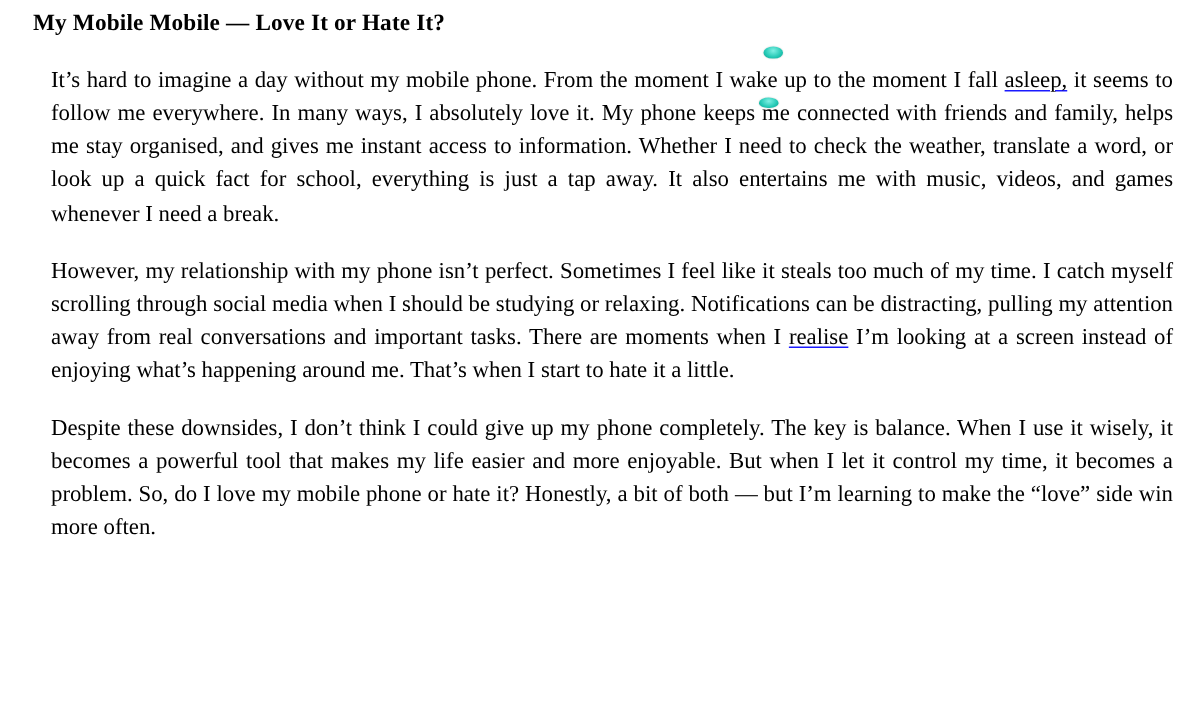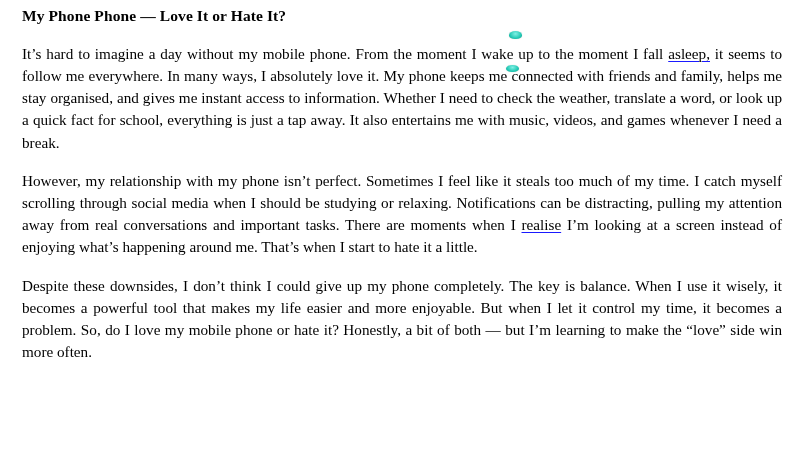--- a/index.html
+++ b/index.html
@@ -26,21 +26,21 @@
     font-weight: bold;
     line-height: 1.35;
     margin: 0 0 16px 0;
     letter-spacing: 0.1px;
   }
   .para {
     font-size: 15.2px;
     line-height: 1.46;
     text-align: justify;
     text-justify: inter-word;
-    margin: 0 0 16px 0;
+    margin: 0 0 16px 12px;
   }
   .para:last-child {
     margin-bottom: 0;
   }
   .spell-error {
     text-decoration: underline;
     text-decoration-color: #1a1aff;
     text-decoration-thickness: 1px;
     text-underline-offset: 2px;
   }
@@ -62,21 +62,21 @@
     top: 65px;
     width: 13px;
     height: 7px;
   }
 </style>
 </head>
 <body>
 
 <div class="page">
 
-  <h1 class="doc-title">My Phone Phone — Love It or Hate It?</h1>
+  <h1 class="doc-title">My Mobile Mobile — Love It or Hate It?</h1>
 
   <p class="para" id="para-1">It’s hard to imagine a day without my mobile phone. From the moment I wake up to the moment I fall <span class="spell-error">asleep,</span> it seems to follow me everywhere. In many ways, I absolutely love it. My phone keeps me connected with friends and family, helps me stay organised, and gives me instant access to information. Whether I need to check the weather, translate a word, or look up a quick fact for school, everything is just a tap away. It also entertains me with music, videos, and games whenever I need a break.</p>
   <p class="para" id="para-2">However, my relationship with my phone isn’t perfect. Sometimes I feel like it steals too much of my time. I catch myself scrolling through social media when I should be studying or relaxing. Notifications can be distracting, pulling my attention away from real conversations and important tasks. There are moments when I <span class="spell-error">realise</span> I’m looking at a screen instead of enjoying what’s happening around me. That’s when I start to hate it a little.</p>
   <p class="para" id="para-3">Despite these downsides, I don’t think I could give up my phone completely. The key is balance. When I use it wisely, it becomes a powerful tool that makes my life easier and more enjoyable. But when I let it control my time, it becomes a problem. So, do I love my mobile phone or hate it? Honestly, a bit of both — but I’m learning to make the “love” side win more often.</p>
 
   <span class="cursor-marker m1"></span>
   <span class="cursor-marker m2"></span>
 
 </div>
 

